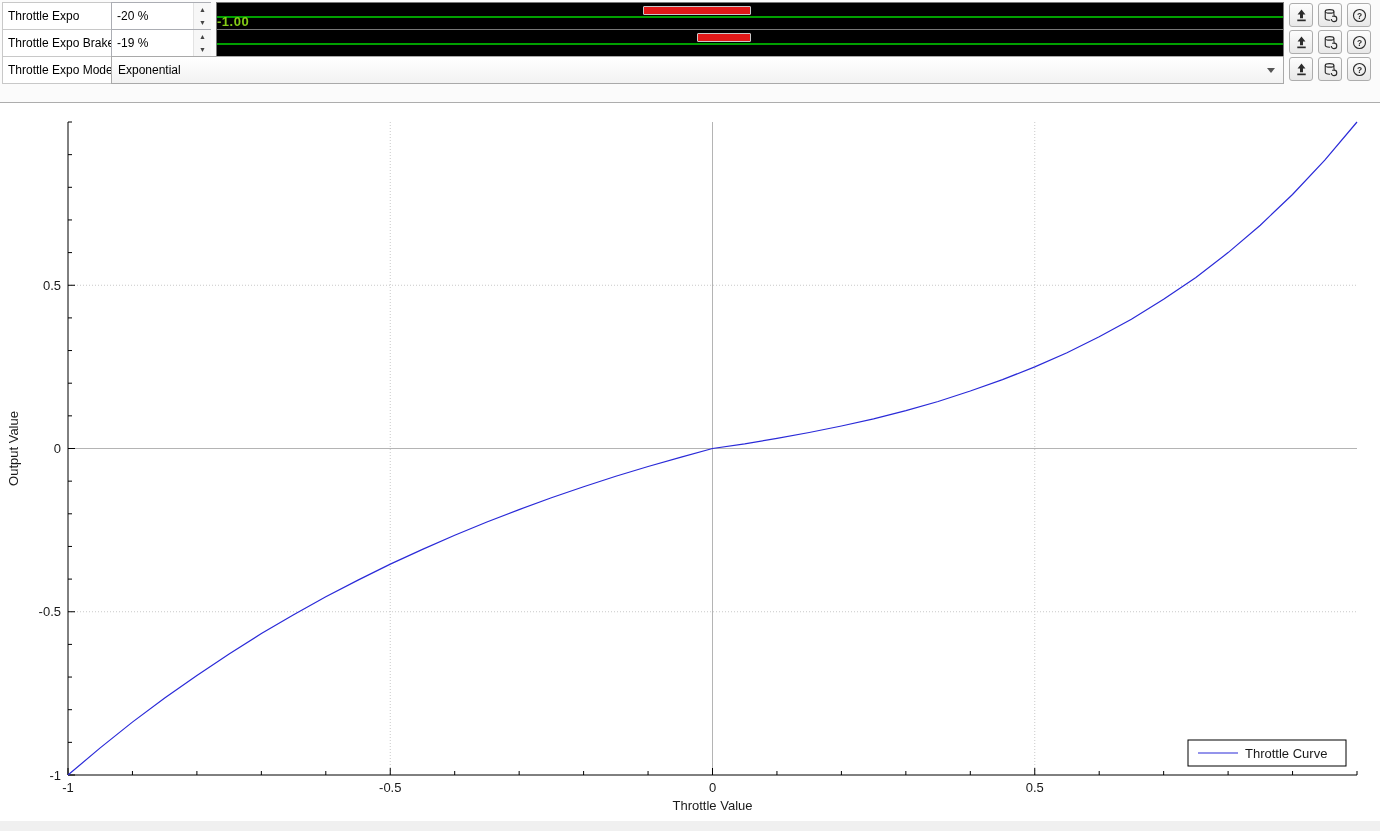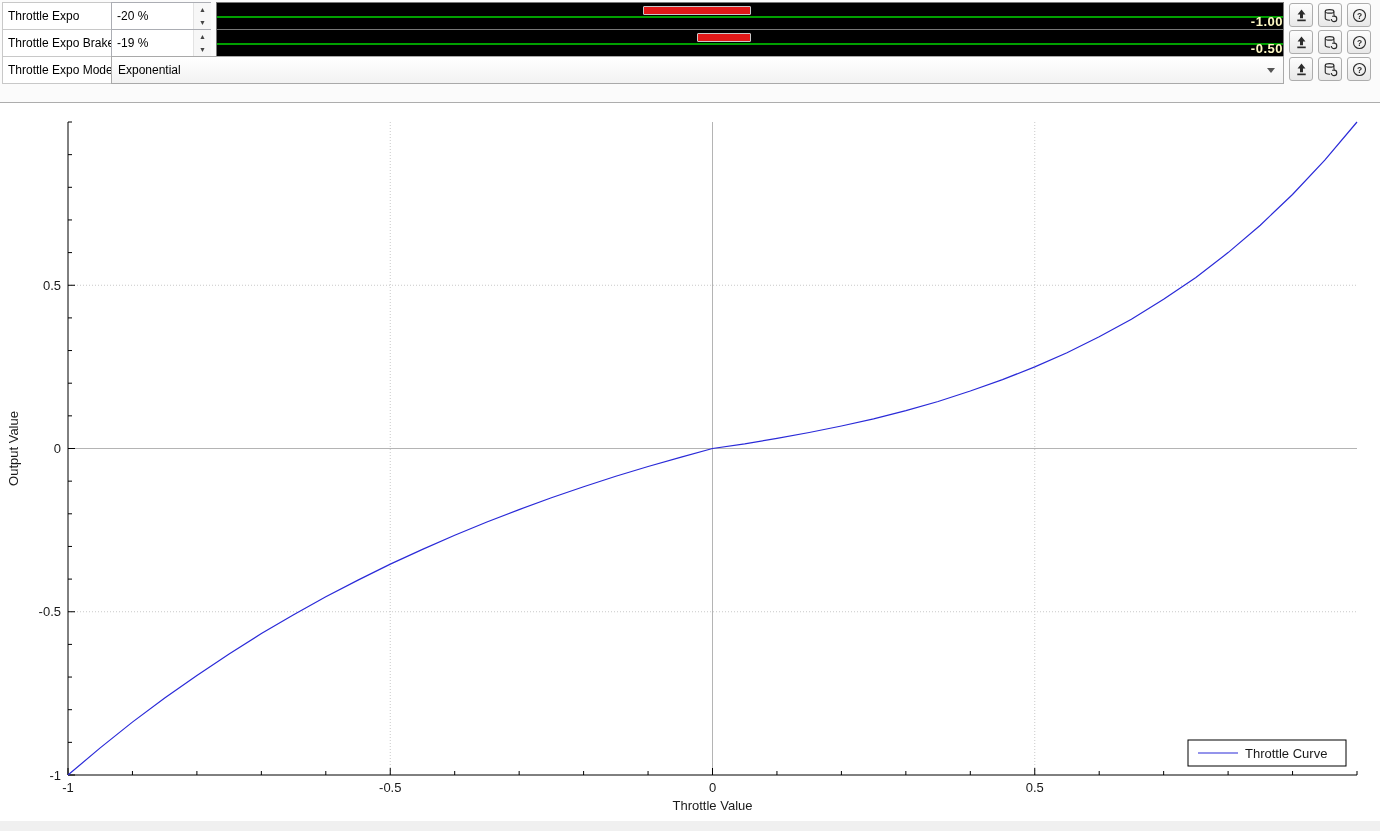--- a/index.html
+++ b/index.html
@@ -15,22 +15,22 @@
   .spinbox { left:111px; width:100px; border:1px solid #abadb3; background:#fff; }
   .spin-value { position:absolute; left:5px; top:0; line-height:26px; font-size:12px; color:#000; }
   .spin-buttons { position:absolute; right:0; top:0; width:17px; height:26px; border-left:1px solid #e3e3e3; }
   .spin-up,.spin-down { position:absolute; left:0; width:17px; height:13px; font-size:7px; color:#444;
     text-align:center; line-height:13px; cursor:default; background:#f7f7f7; }
   .spin-up { top:0; } .spin-down { top:13px; }
 
   .slider { left:216px; width:1068px; background:#000; border:1px solid #787878; }
   .slider-line { position:absolute; left:0; top:13px; width:100%; height:2px; }
   .slider-handle { position:absolute; top:3px; height:9px; border:1px solid #c8c8c8; border-radius:1px; }
-  .slider-value { position:absolute; left:0; bottom:0; width:100%; text-align:right;
-    font-size:13px; font-weight:bold; color:#fef9c3; letter-spacing:0.5px; }
+  .slider-value { position:absolute; left:0; bottom:0; width:100%; text-align:left;
+    font-size:13px; font-weight:bold; color:#84cc16; letter-spacing:0.5px; }
 
   .combobox { left:111px; width:1173px; border:1px solid #a9a9a9;
     background:linear-gradient(#ffffff,#f2f2f2);text-align:center; }
   .combo-value { position:absolute; left:6px; top:0; line-height:26px; font-size:12px; color:#000; }
   .combo-arrow { position:absolute; right:8px; top:11px; width:0; height:0;
     border-left:4px solid transparent; border-right:4px solid transparent; border-top:5px solid #555; }
 
   .icon-btn { position:absolute; width:24px; height:24px; border:1px solid #adadad; border-radius:3px;
     background:linear-gradient(#fdfdfd,#e8e8e8); display:flex; align-items:center; justify-content:center; }
   .icon-btn svg { display:block; }
@@ -65,21 +65,20 @@
     <div class="cell spinbox">
       <span class="spin-value">-19 %</span>
       <div class="spin-buttons">
         <div class="spin-up">▲</div>
         <div class="spin-down">▼</div>
       </div>
     </div>
     <div class="cell slider" style="background: rgb(0, 0, 0);">
       <div class="slider-handle" style="background: rgb(224, 24, 24); left: 45%; width: 5.1%;"></div>
       <div class="slider-line" style="background: rgb(0, 160, 0);"></div>
-      <div class="slider-value">-0.50</div>
     </div>
   </div>
 
   <div class="row" style="top:56px;">
     <div class="cell label-cell">Throttle Expo Mode</div>
     <div class="cell combobox">
       <span class="combo-value">Exponential</span>
       <span class="combo-arrow"></span>
     </div>
   </div>

